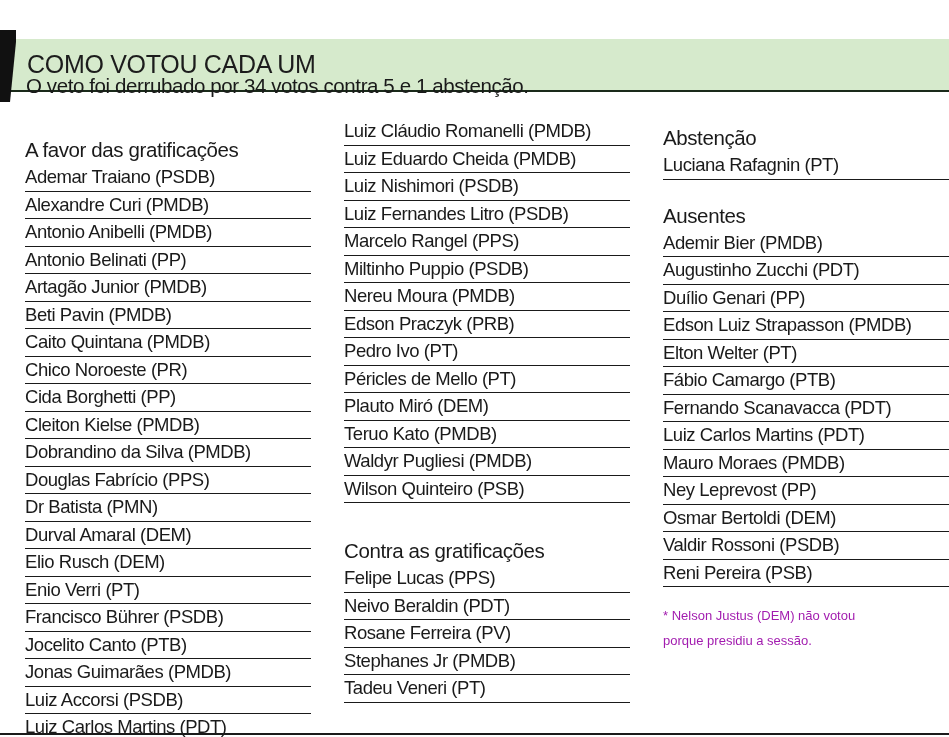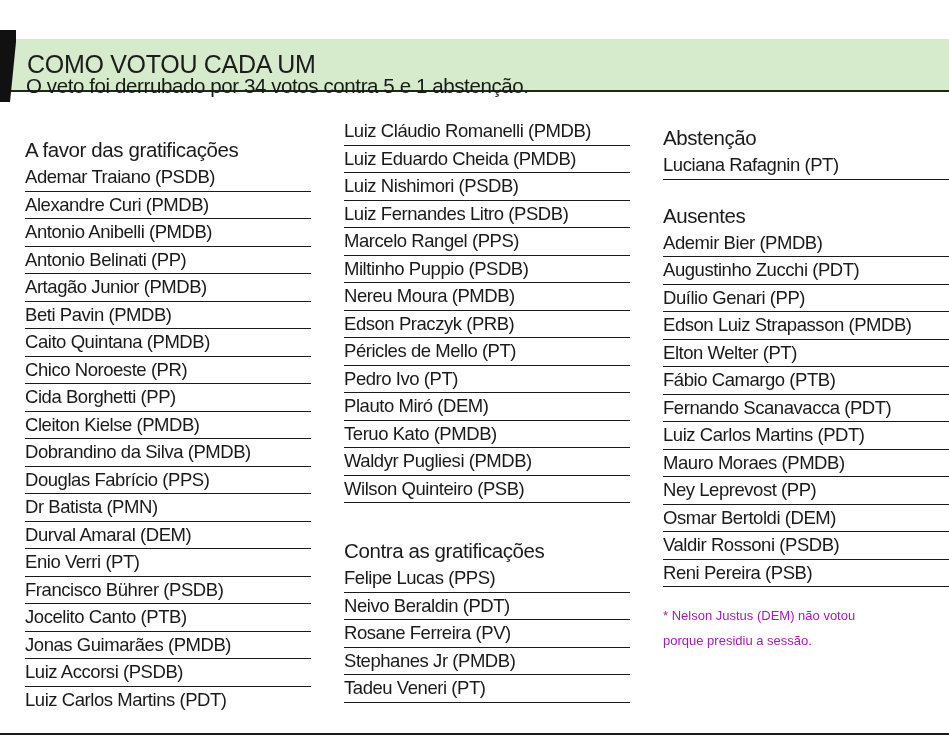--- a/index.html
+++ b/index.html
@@ -70,39 +70,40 @@
   <div class="row">Artagão Junior (PMDB)</div>
   <div class="row">Beti Pavin (PMDB)</div>
   <div class="row">Caito Quintana (PMDB)</div>
   <div class="row">Chico Noroeste (PR)</div>
   <div class="row">Cida Borghetti (PP)</div>
   <div class="row">Cleiton Kielse (PMDB)</div>
   <div class="row">Dobrandino da Silva (PMDB)</div>
   <div class="row">Douglas Fabrício (PPS)</div>
   <div class="row">Dr Batista (PMN)</div>
   <div class="row">Durval Amaral (DEM)</div>
+  <div class="row">Elio Rusch (DEM)</div>
   <div class="row">Enio Verri (PT)</div>
   <div class="row">Francisco Bührer (PSDB)</div>
   <div class="row">Jocelito Canto (PTB)</div>
   <div class="row">Jonas Guimarães (PMDB)</div>
   <div class="row">Luiz Accorsi (PSDB)</div>
   <div class="row last-noline">Luiz Carlos Martins (PDT)</div>
 </div>
 
 <div class="col col-b">
   <div class="row">Luiz Cláudio Romanelli (PMDB)</div>
   <div class="row">Luiz Eduardo Cheida (PMDB)</div>
   <div class="row">Luiz Nishimori (PSDB)</div>
   <div class="row">Luiz Fernandes Litro (PSDB)</div>
   <div class="row">Marcelo Rangel (PPS)</div>
   <div class="row">Miltinho Puppio (PSDB)</div>
   <div class="row">Nereu Moura (PMDB)</div>
   <div class="row">Edson Praczyk (PRB)</div>
+  <div class="row">Pedro Ivo (PT)</div>
   <div class="row">Péricles de Mello (PT)</div>
-  <div class="row">Pedro Ivo (PT)</div>
   <div class="row">Plauto Miró (DEM)</div>
   <div class="row">Teruo Kato (PMDB)</div>
   <div class="row">Waldyr Pugliesi (PMDB)</div>
   <div class="row">Wilson Quinteiro (PSB)</div>
 
   <div class="gap"></div>
 
   <div class="section-title">Contra as gratificações</div>
   <div class="row">Felipe Lucas (PPS)</div>
   <div class="row">Neivo Beraldin (PDT)</div>

